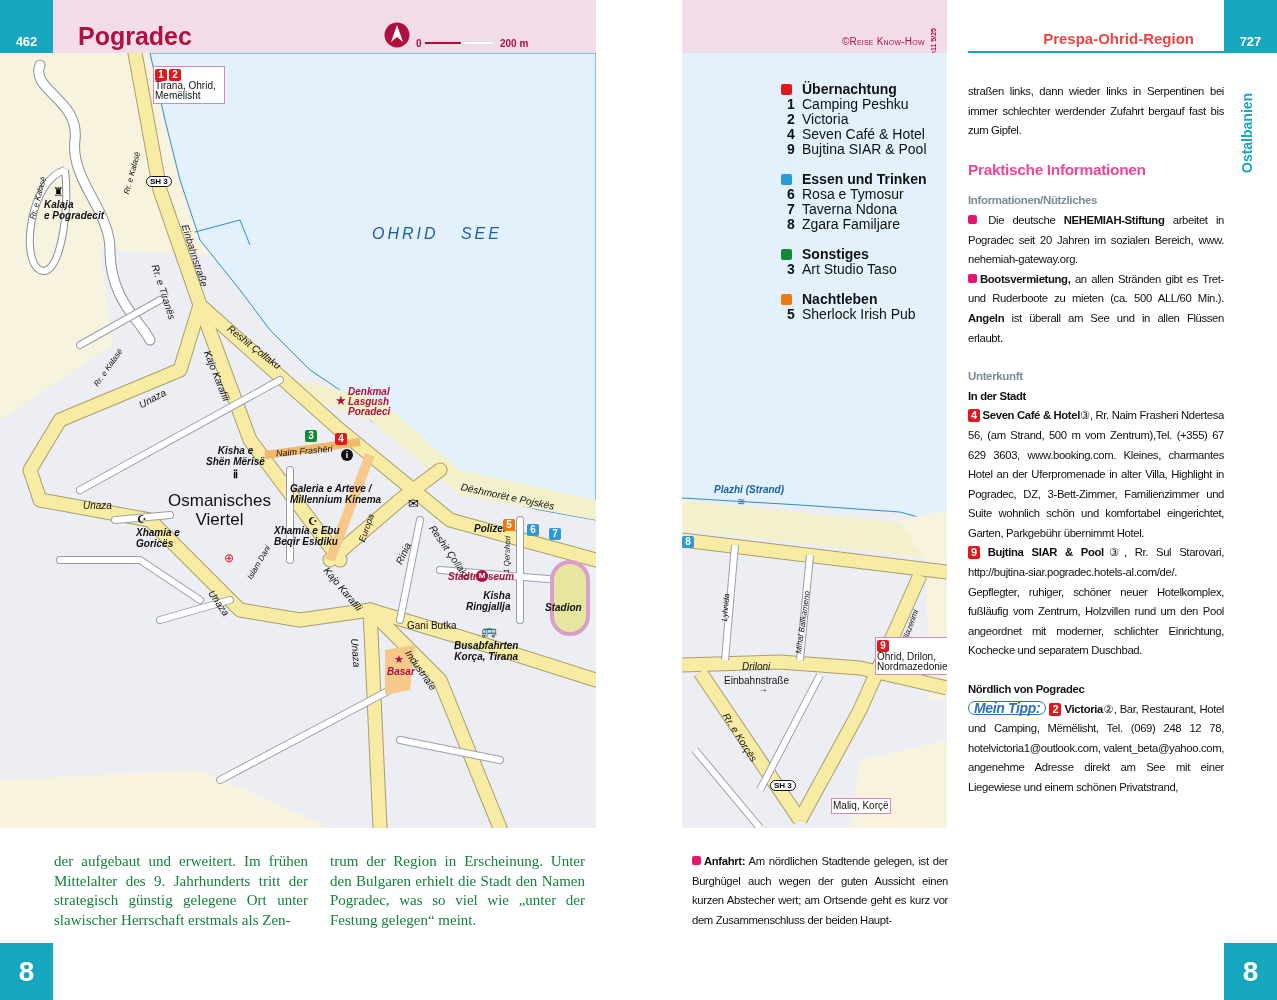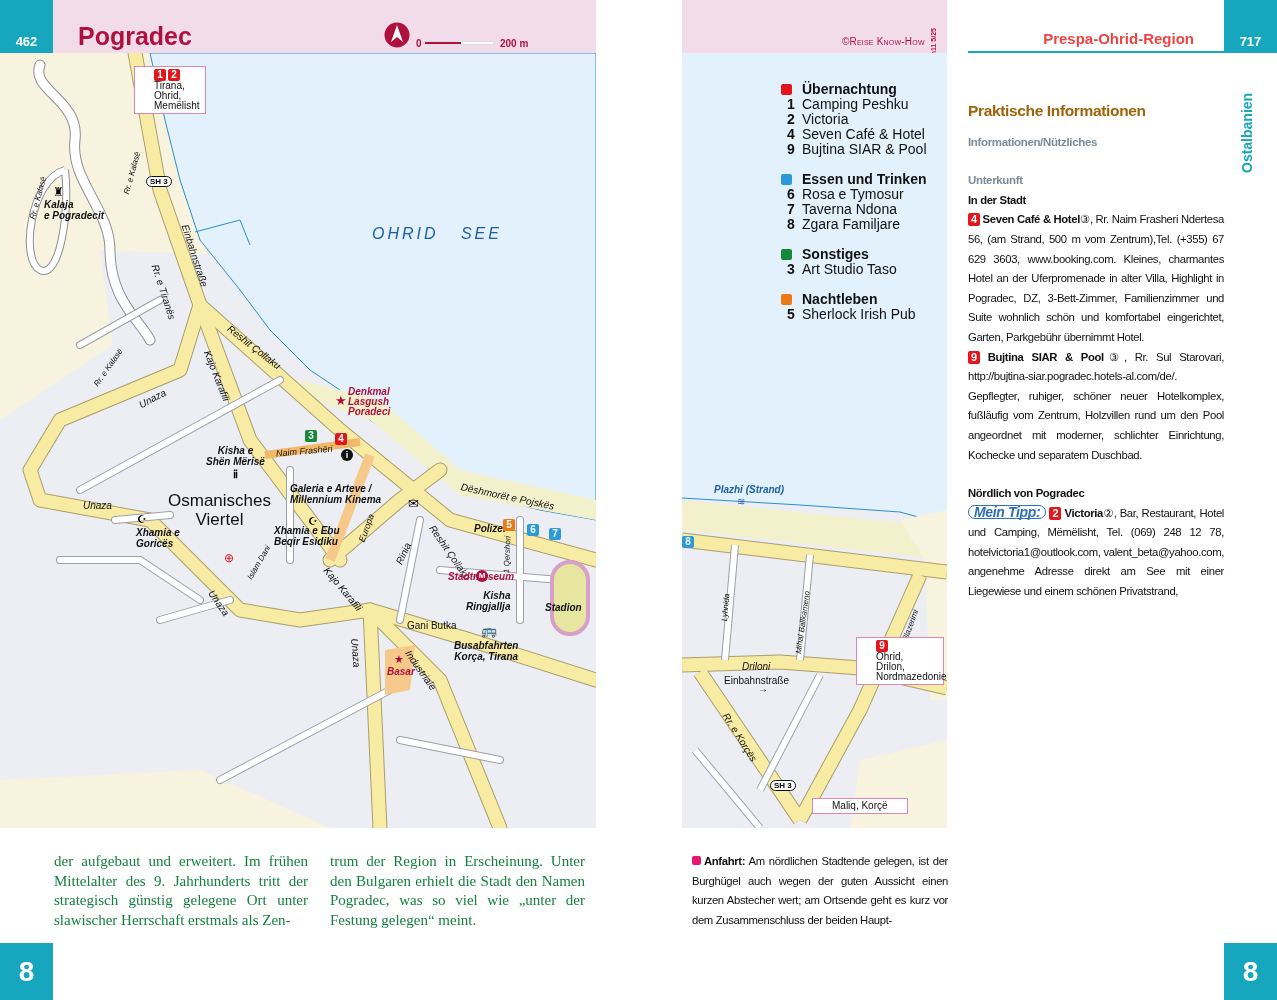--- a/index.html
+++ b/index.html
@@ -13,31 +13,31 @@
   .copyright { position: absolute; left: 842px; top: 36px; font-size: 10px; color: #b0103e; font-variant: small-caps; letter-spacing: 0.2px; }
   .map-code { position: absolute; left: 930px; top: 28px; font-size: 7px; color: #b0103e; writing-mode: vertical-rl; transform: rotate(180deg); line-height: 7px; font-weight: bold; }
   .map-area { position: absolute; top: 53px; height: 775px; overflow: hidden; }
   .map-area svg { display: block; }
   .legend { position: absolute; left: 757px; top: 82px; font-size: 14px; color: #111; line-height: 15px; }
   .legend .group { margin-bottom: 15px; }
   .legend .head { font-weight: bold; display: flex; align-items: center; }
   .legend .sq { width: 11px; height: 11px; border-radius: 2px; display: inline-block; margin-right: 10px; }
   .legend .item { padding-left: 6px; }
   .legend .item .num { font-weight: bold; display: inline-block; width: 15px; }
-  .callout { position: absolute; background: #fff; border: 1px solid #d988b4; font-size: 10px; line-height: 10px; color: #111; padding: 2px 19px; }
+  .callout { position: absolute; background: #fff; border: 1px solid #d988b4; font-size: 10px; line-height: 10px; color: #111; padding: 2px 1px; margin-left: 19px; }
   .badge { display: inline-block; width: 12px; height: 12px; border-radius: 2px; color: #fff; font-size: 10px; font-weight: bold; text-align: center; line-height: 12px; margin-right: 2px; }
   .maplabel { position: absolute; font-size: 10px; font-style: italic; color: #111; white-space: nowrap; }
   .maplabel.bold { font-weight: bold; }
   .maplabel.red { color: #b0103e; font-weight: bold; }
   
   .serif-col { position: absolute; font-family: "Liberation Serif", serif; font-size: 15px; line-height: 19.5px; color: #15803d; text-align: justify; }
   .sans-col { position: absolute; font-family: "Liberation Sans", sans-serif; font-size: 11.3px; line-height: 19.6px; color: #111; text-align: justify; letter-spacing: -0.35px; }
   .pink-sq { display: inline-block; width: 9px; height: 9px; background: #e6156f; border-radius: 2px; margin-right: 3px; vertical-align: 0px; }
   .red-badge { display: inline-block; background: #e2161b; color: #fff; font-weight: bold; font-size: 11px; border-radius: 2px; padding: 0 3px; line-height: 13px; }
-  .h-section { color: #a16207; font-weight: bold; font-size: 15.5px; }
+  .h-section { color: #ec4899; font-weight: bold; font-size: 15.5px; }
   .h-sub { color: #7a8b99; font-weight: bold; font-size: 11.5px; }
   .h-black { font-weight: bold; color: #111; }
   .mein-tipp { display: inline-block; border: 1.5px solid #2a71b8; border-radius: 10px; color: #2a71b8; font-size: 14px; font-style: italic; font-weight: bold; padding: 0 5px; line-height: 12px; }
   .running-head { position: absolute; left: 968px; top: 30px; width: 240px; text-align: right; font-size: 15px; font-weight: bold; color: #ef4444; padding-right: 14px; }
   .running-rule { position: absolute; left: 968px; top: 51px; width: 256px; height: 2px; background: #16a6bd; }
   .side-label { position: absolute; left: 1239px; top: 88px; width: 22px; height: 90px; writing-mode: vertical-rl; transform: rotate(180deg); color: #16a6bd; font-weight: bold; font-size: 14px; text-align: center; }
   .chapter-tab { position: absolute; background: #16a6bd; color: #fff; font-weight: bold; font-size: 28px; display: flex; align-items: center; justify-content: center; }
 </style>
 </head>
 <body>
@@ -313,26 +313,29 @@
     </div>
   </div>
 </div>
 
 <div class="sans-col" style="left:692px;top:852px;width:256px;">
   <span class="pink-sq"></span><b>Anfahrt:</b><span> Am nördlichen Stadtende gelegen, ist der Burghügel auch wegen der guten Aussicht einen kurzen Abstecher wert; am Ortsende geht es kurz vor dem Zusammenschluss der beiden Haupt-</span>
 </div>
 
 <div class="running-head">Prespa-Ohrid-Region</div>
 <div class="running-rule"></div>
-<div class="pg-tab" style="left:1224px;top:0;width:53px;height:53px;">717</div>
+<div class="pg-tab" style="left:1224px;top:0;width:53px;height:53px;">727</div>
 <div class="side-label">Ostalbanien</div>
 
 <div class="sans-col" style="left:968px;top:82px;width:256px;">
+  <div>straßen links, dann wieder links in Serpentinen bei immer schlechter werdender Zufahrt bergauf fast bis zum Gipfel.</div>
   <div class="h-section" style="margin-top:19px;margin-bottom:12px;">Praktische Informationen</div>
   <div class="h-sub">Informationen/Nützliches</div>
+  <div><span class="pink-sq"></span><span> Die deutsche </span><b>NEHEMIAH-Stiftung</b><span> arbeitet in Pogradec seit 20 Jahren im sozialen Bereich, www. nehemiah-gateway.org.</span></div>
+  <div><span class="pink-sq"></span><b>Bootsvermietung,</b><span> an allen Stränden gibt es Tret- und Ruderboote zu mieten (ca. 500 ALL/60 Min.). </span><b>Angeln</b><span> ist überall am See und in allen Flüssen erlaubt.</span></div>
   <div class="h-sub" style="margin-top:19px;">Unterkunft</div>
   <div class="h-black">In der Stadt</div>
   <div><span class="red-badge">4</span> <b>Seven Café &amp; Hotel</b><span>③</span><span>, Rr. Naim Frasheri Ndertesa 56, (am Strand, 500 m vom Zentrum),Tel. (+355) 67 629 3603, www.booking.com. Kleines, charmantes Hotel an der Uferpromenade in alter Villa, Highlight in Pogradec, DZ, 3-Bett-Zimmer, Familienzimmer und Suite wohnlich schön und komfortabel eingerichtet, Garten, Parkgebühr übernimmt Hotel.</span></div>
   <div><span class="red-badge">9</span> <b>Bujtina SIAR &amp; Pool</b><span>③</span><span>, Rr. Sul Starovari, http://bujtina-siar.pogradec.hotels-al.com/de/. Gepflegter, ruhiger, schöner neuer Hotelkomplex, fußläufig vom Zentrum, Holzvillen rund um den Pool angeordnet mit moderner, schlichter Einrichtung, Kochecke und separatem Duschbad.</span></div>
   <div class="h-black" style="margin-top:19px;">Nördlich von Pogradec</div>
   <div><span class="mein-tipp">Mein Tipp:</span> <span class="red-badge">2</span> <b>Victoria</b><span>②</span><span>, Bar, Restaurant, Hotel und Camping, Mëmëlisht, Tel. (069) 248 12 78, hotelvictoria1@outlook.com, valent_beta@yahoo.com, angenehme Adresse direkt am See mit einer Liegewiese und einem schönen Privatstrand,</span></div>
 </div>
 
 <div class="chapter-tab" style="left:1224px;top:943px;width:53px;height:57px;">8</div>
 

